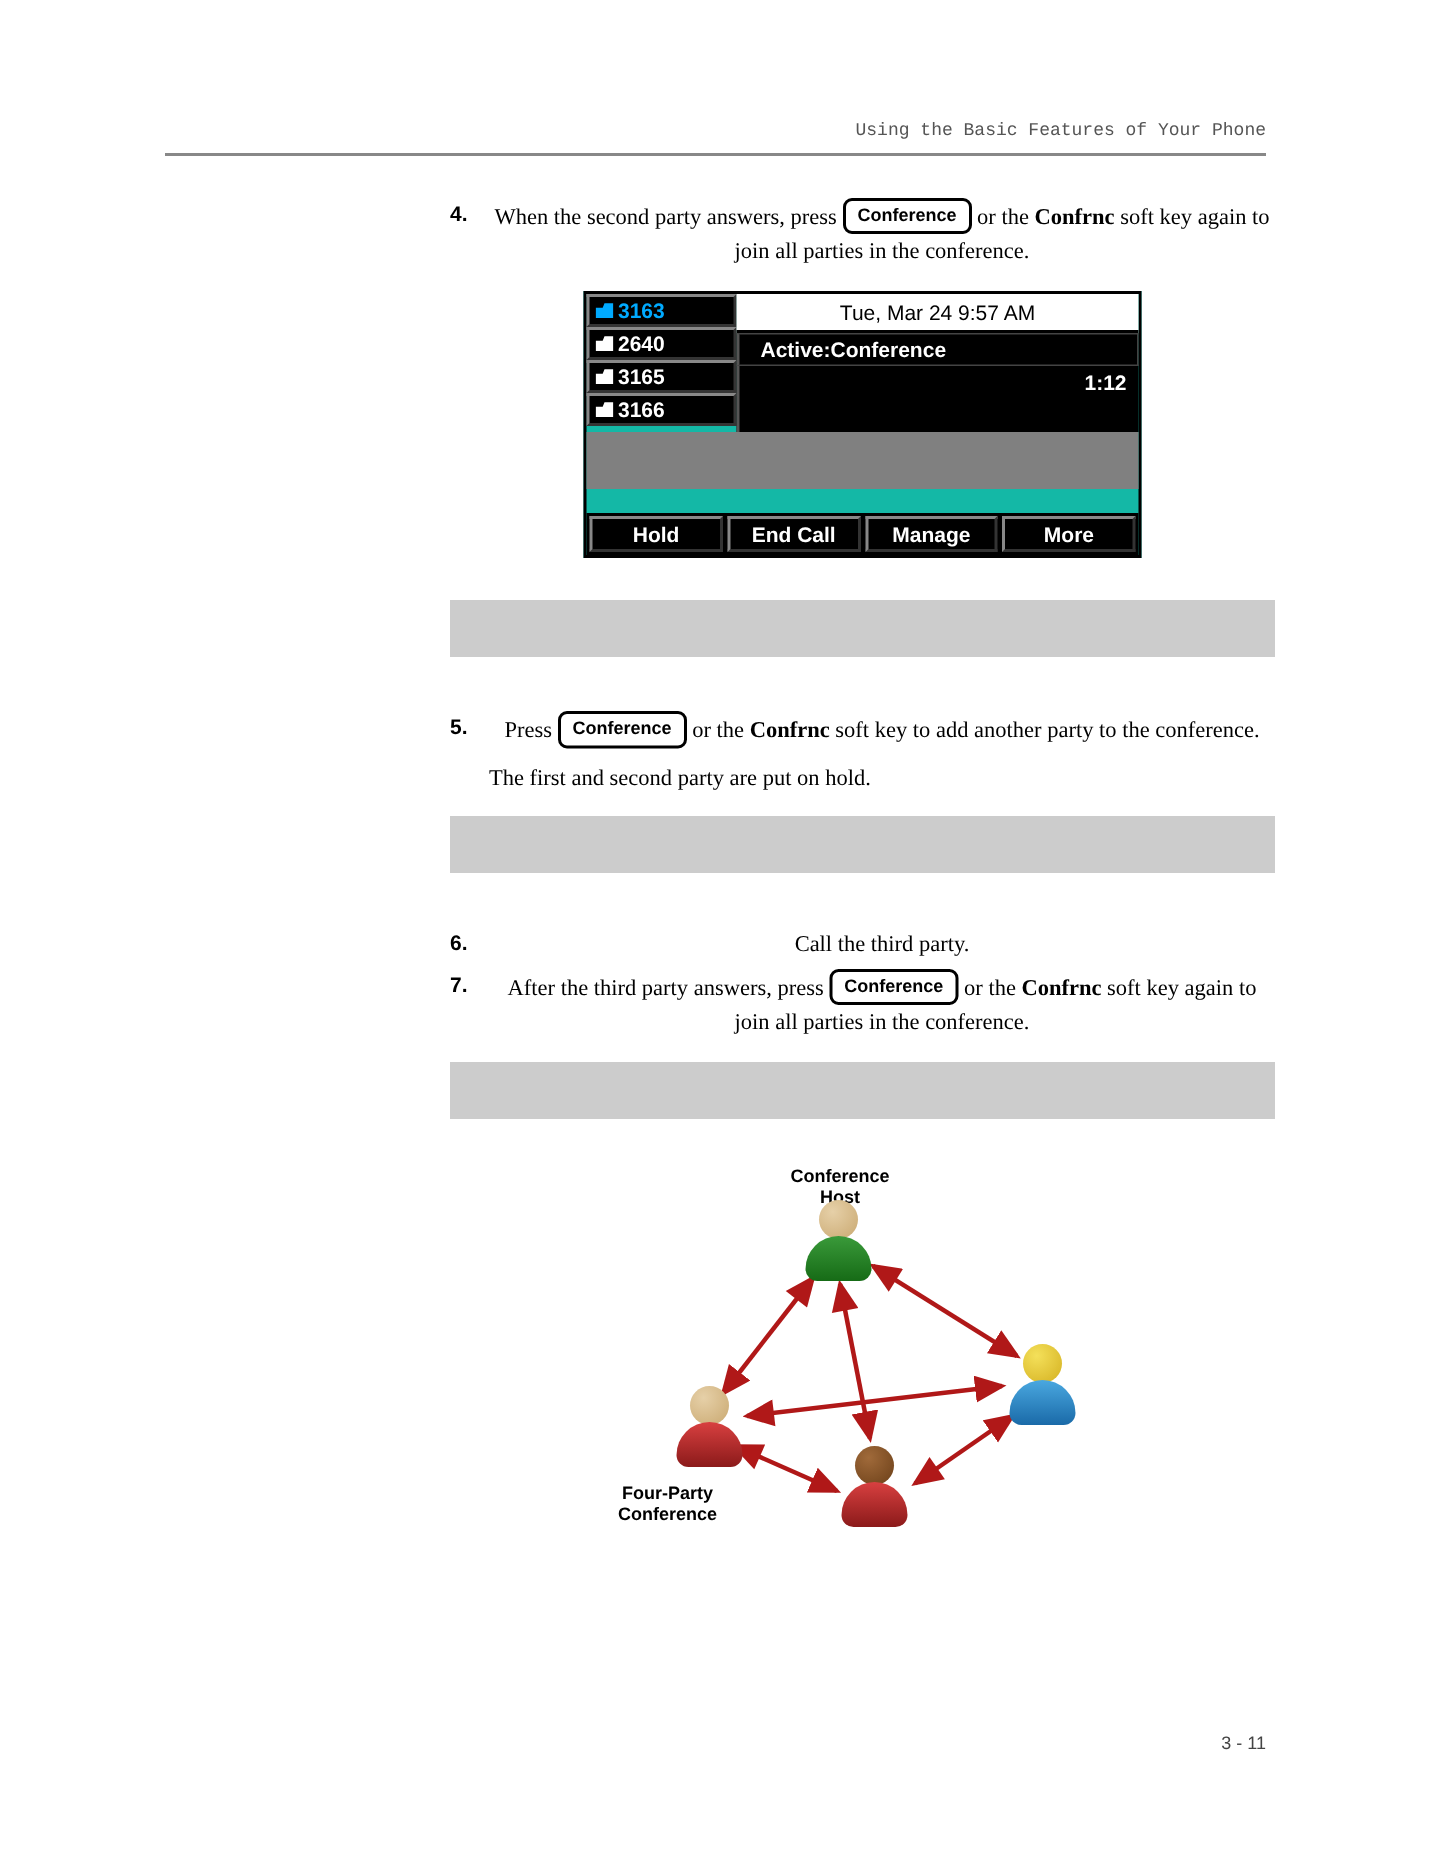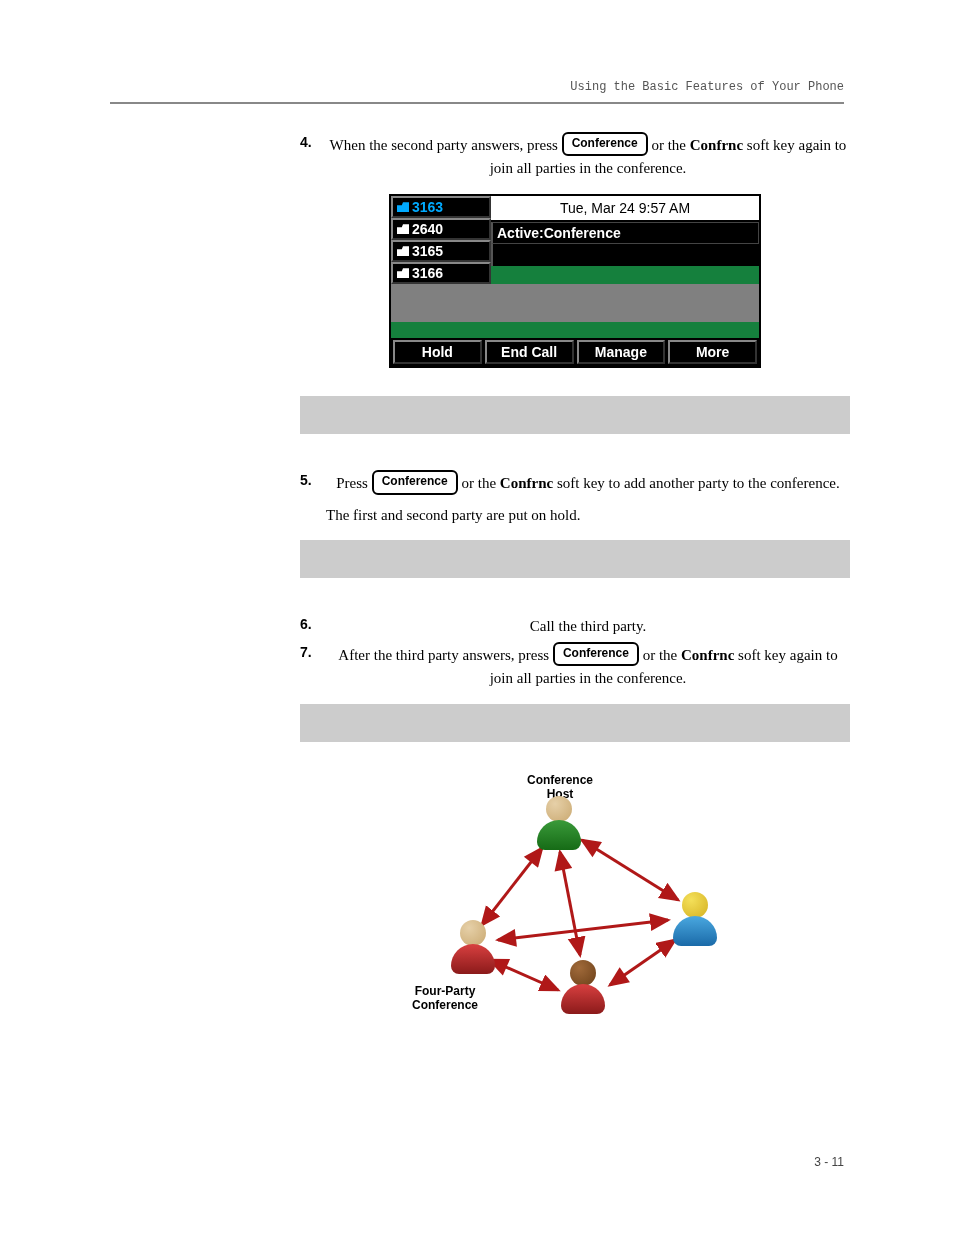--- a/index.html
+++ b/index.html
@@ -63,21 +63,21 @@
     margin-top: 8px;
     margin-bottom: 10px;
   }
   .strong { font-weight: bold; }
 
   
   .phone-shot {
     width: 372px;
     margin: 14px auto 28px auto;
     border: 2px solid #000;
-    background: #15803d;
+    background: #14b8a6;
     font-family: Arial, sans-serif;
   }
   .ext-col {
     width: 100px;
   }
   .ext-cell {
     height: 22px;
     background: #000;
     color: #fff;
     border: 2px outset #888;
@@ -109,21 +109,21 @@
     border-bottom: 2px solid #000;
   }
   .status-row {
     height: 22px;
     background: #000;
     color: #fff;
     font-weight: bold;
     font-size: 14px;
     display: flex;
     align-items: center;
-    padding-left: 4px;
+    padding-left: 14px;
     border: 1px solid #444;
     border-left: 2px solid #555;
   }
   .timer-row {
     height: 22px;
     background: #000;
     color: #fff;
     font-weight: bold;
     font-size: 14px;
     display: flex;
@@ -242,20 +242,21 @@
             <span>3165</span>
           </div>
         <div class="ext-cell">
             <span class="phone-icon"></span>
             <span>3166</span>
           </div>
       </div>
       <div class="main-col">
         <div class="titlebar">Tue, Mar 24  9:57 AM</div>
         <div class="status-row">Active:Conference</div>
+        <div class="timer-row">1:12</div>
         <div class="blank-row"></div>
       </div>
     </div>
     <div class="grey-band"></div>
     <div class="softkeys">
       <div class="softkey">Hold</div>
       <div class="softkey">End Call</div>
       <div class="softkey">Manage</div>
       <div class="softkey">More</div>
     </div>

